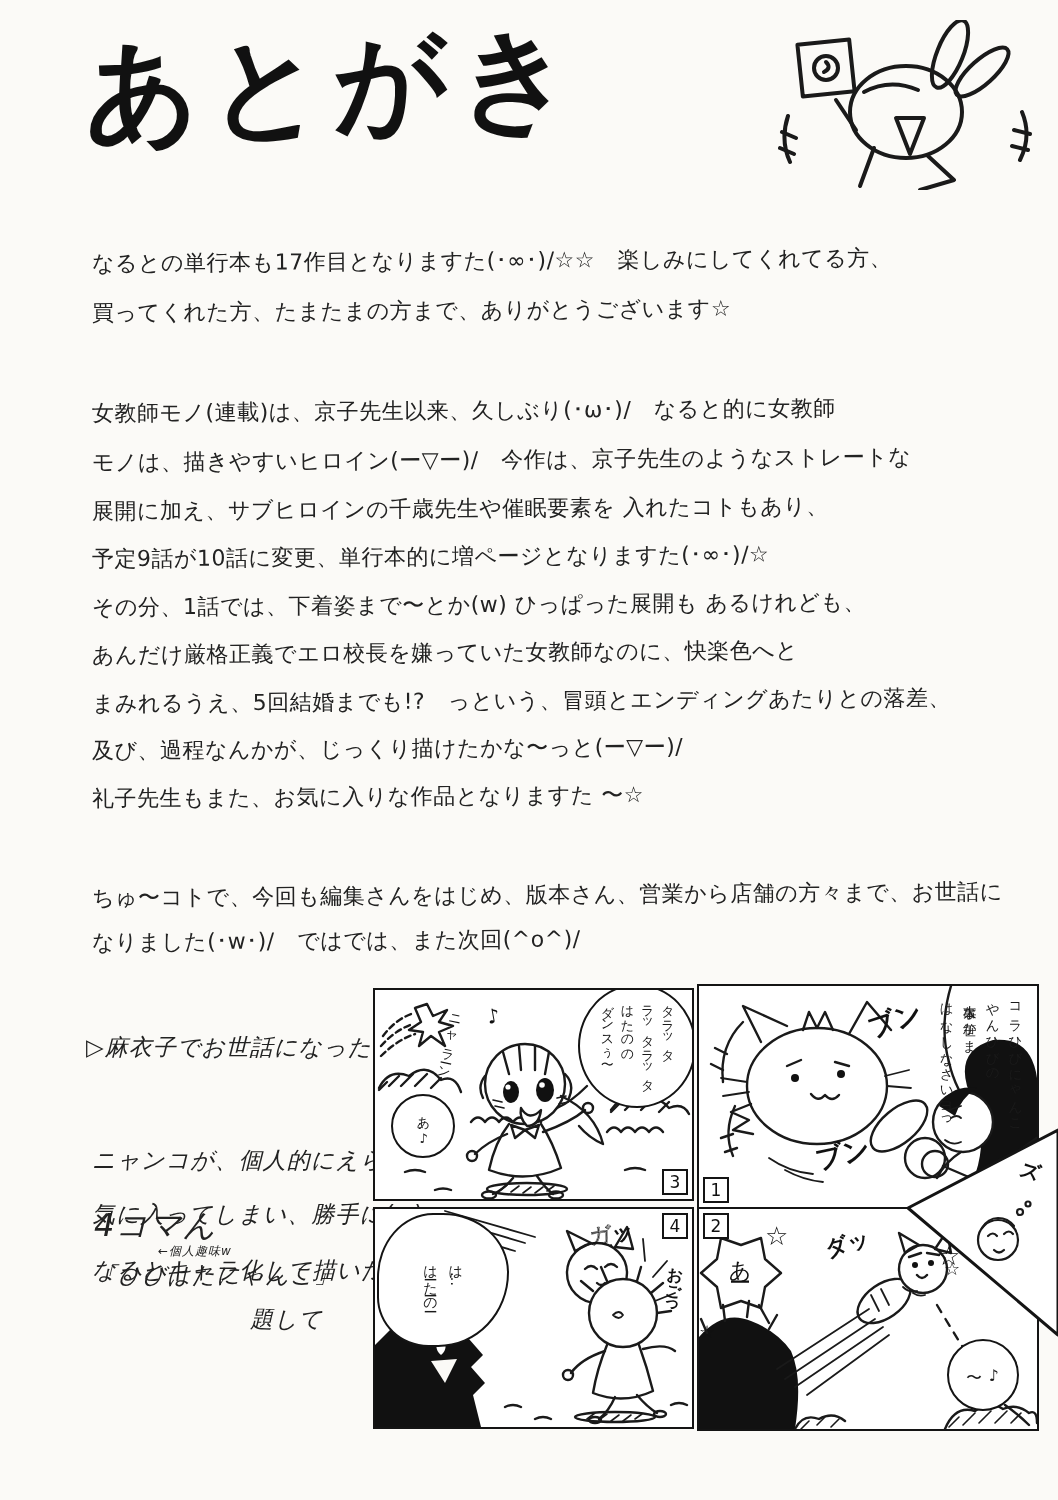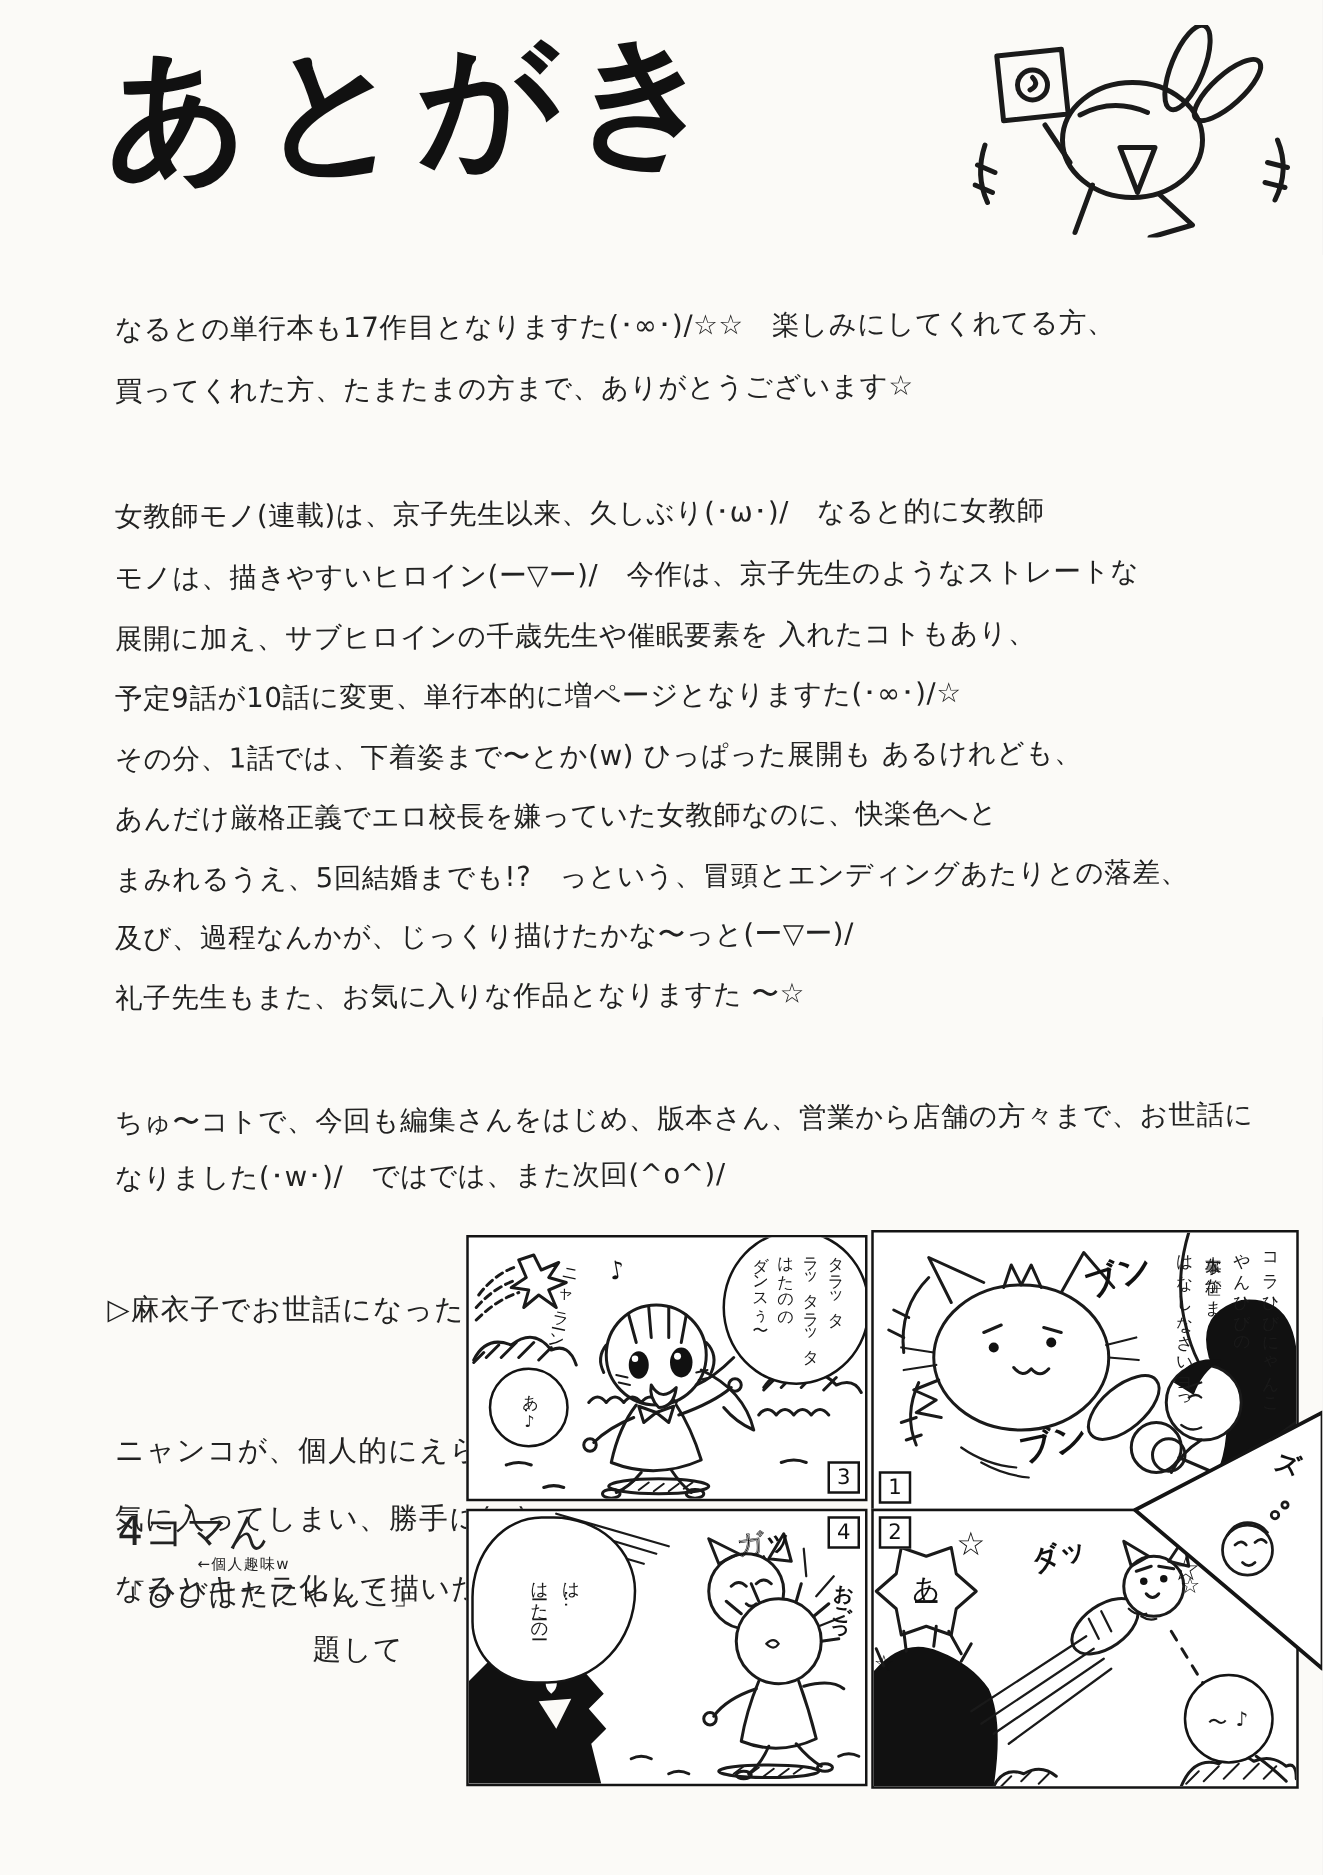--- a/index.html
+++ b/index.html
@@ -1,19 +1,19 @@
 <!DOCTYPE html>
 <html><head>
 <meta charset="utf-8">
 <style>
   html,body{margin:0;padding:0;}
   body{background:#e8e8e6;font-family:"DejaVu Sans",sans-serif;}
   #page{position:relative;width:1058px;height:1500px;background:#fbfaf7;overflow:hidden;color:#1c1c1c;}
   .line{position:absolute;font-size:22px;letter-spacing:.5px;white-space:nowrap;color:#222;transform:rotate(-.4deg);}
-  .side-line{position:absolute;font-size:23px;letter-spacing:1px;white-space:nowrap;color:#222;}
+  .side-line{position:absolute;font-size:23px;letter-spacing:1px;white-space:nowrap;color:#222;font-style:italic;}
   #title{position:absolute;left:84px;top:10px;font-size:112px;font-weight:bold;letter-spacing:10px;transform:rotate(-2deg);color:#111;white-space:nowrap;}
   .panel{position:absolute;background:#fff;border:2.5px solid #141414;overflow:hidden;}
   .panel svg{position:absolute;left:0;top:0;}
   .vtext{writing-mode:vertical-rl;white-space:pre-line;color:#1a1a1a;}
   .bubble{position:absolute;background:#fff;border:2.5px solid #141414;border-radius:50%;display:flex;align-items:flex-start;justify-content:center;box-sizing:border-box;z-index:2;}
   .blob{border-radius:46% 54% 58% 42% / 52% 48% 60% 40%;}
   .numbox{position:absolute;width:26px;height:26px;background:#fff;border:2px solid #141414;display:flex;align-items:center;justify-content:center;font-size:17px;color:#111;z-index:3;box-sizing:border-box;}
   .sfx{position:absolute;font-weight:bold;color:#111;z-index:2;white-space:nowrap;}
   .star{position:absolute;color:#111;z-index:2;}
   path,ellipse,circle,rect,line{vector-effect:non-scaling-stroke;}

